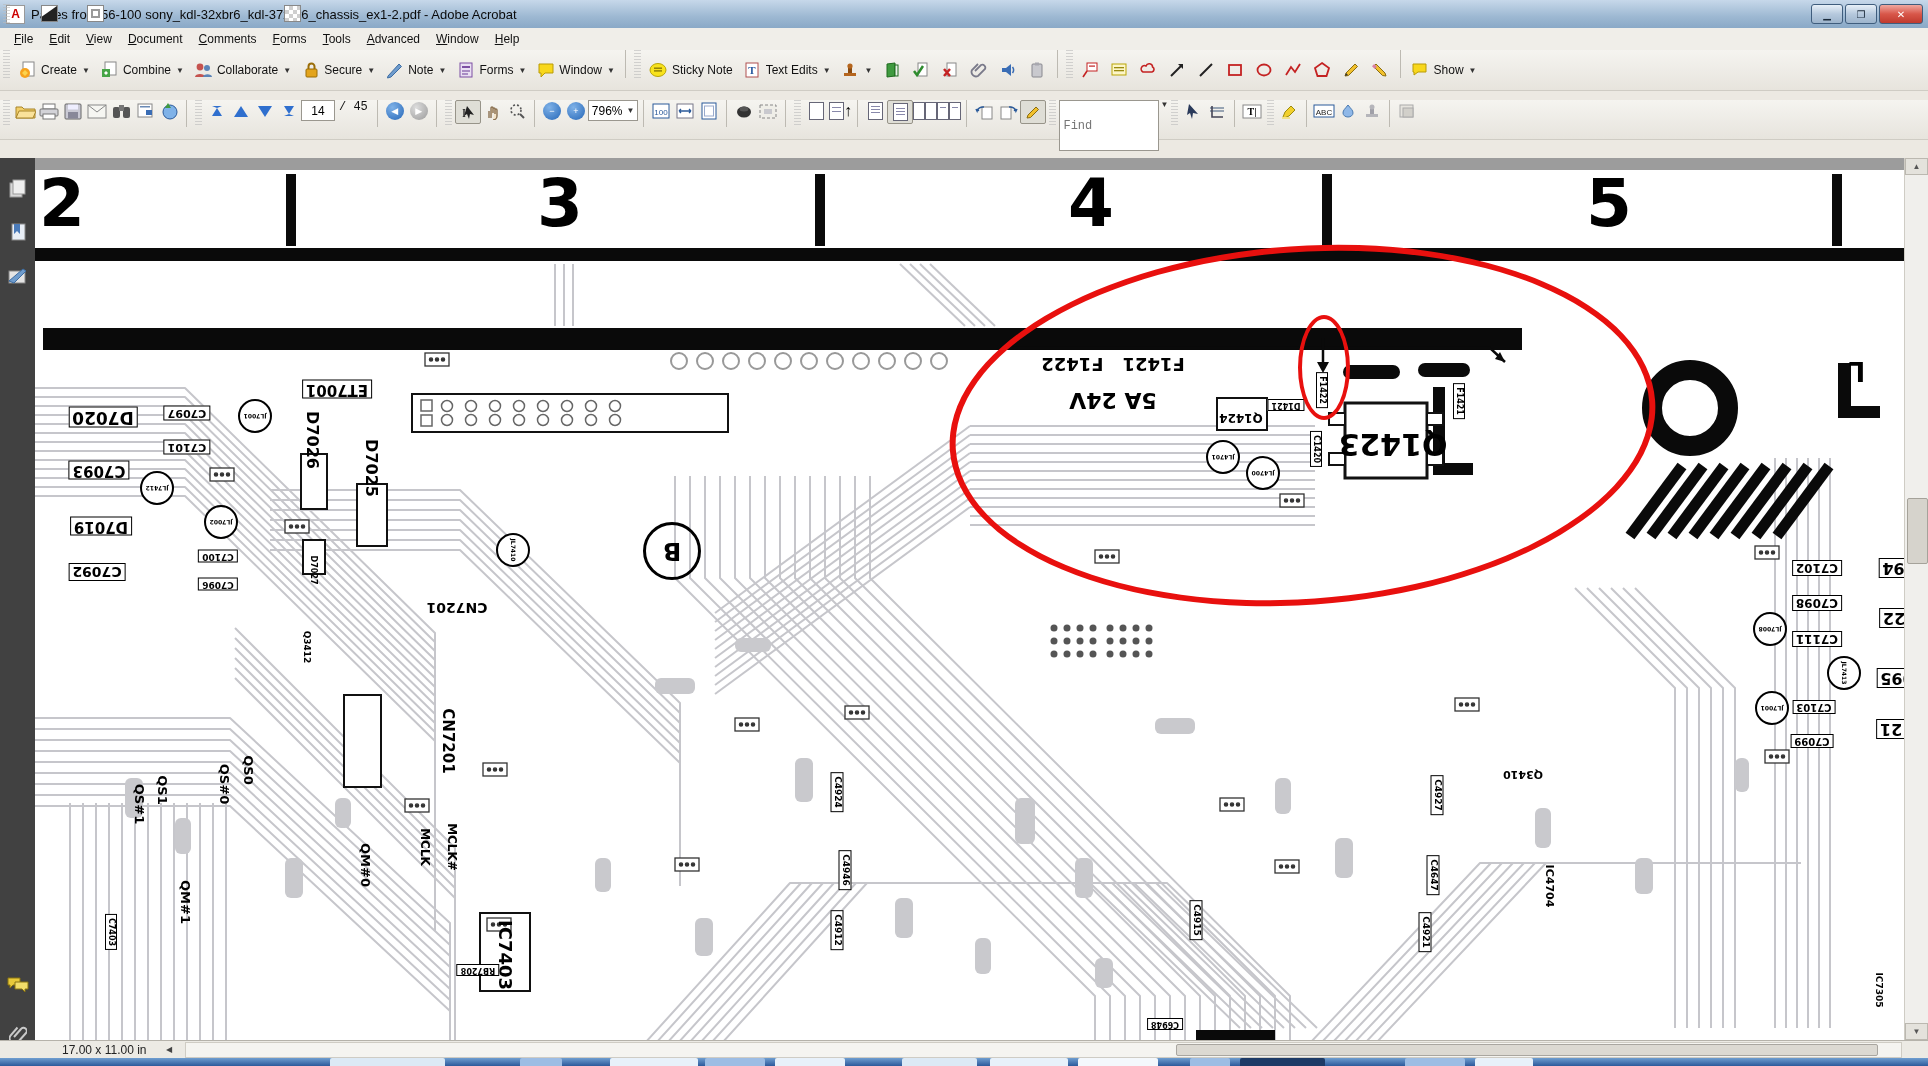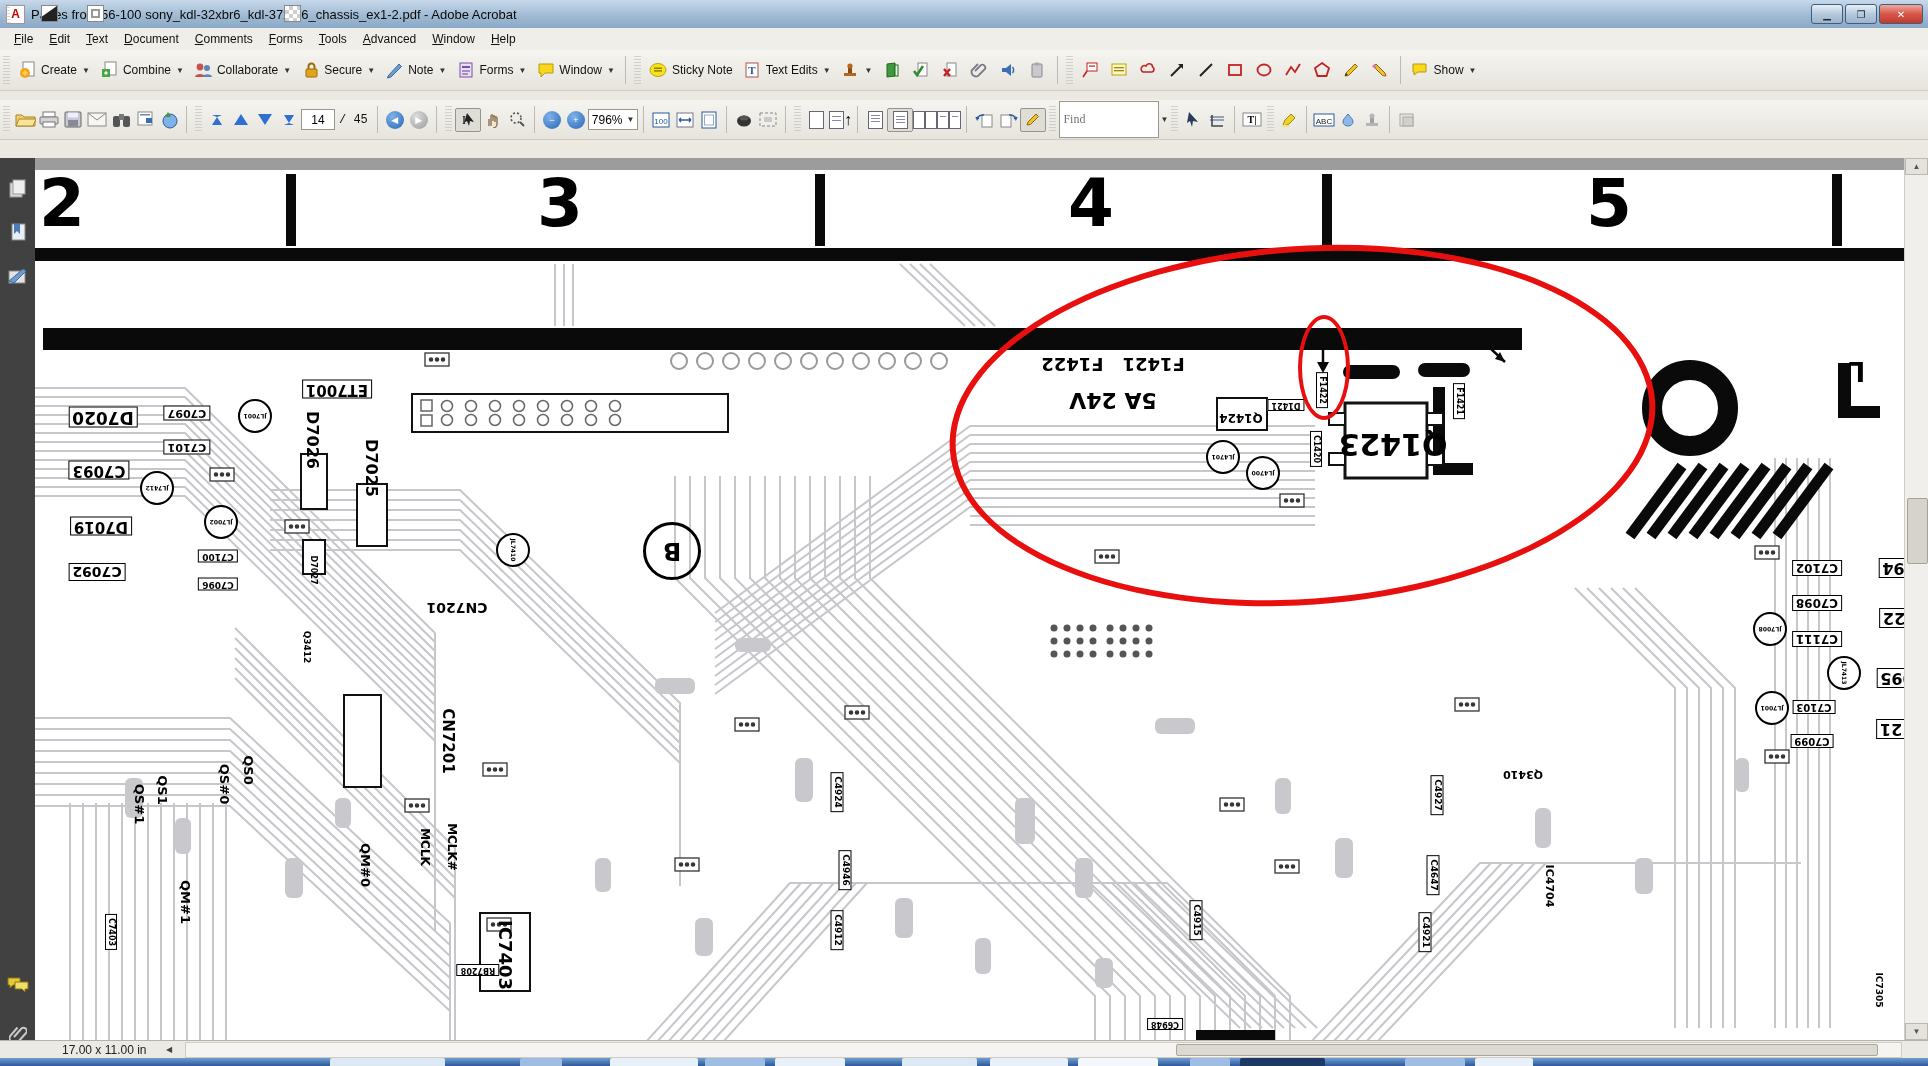--- a/index.html
+++ b/index.html
@@ -19,42 +19,42 @@
     background:linear-gradient(#e8f0f8,#b6c9dd 50%,#9db4cc);display:flex;align-items:center;
     justify-content:center;font-size:10px;color:#1a2a3a;}
   .wbtn.close{width:42px;background:linear-gradient(#f0a8a0,#d8574a 50%,#c03a2e);color:#fff;}
   
   #menubar{position:absolute;left:0;top:28px;width:100%;height:22px;background:#f0eee9;
     border-bottom:1px solid #d8d5cd;display:flex;align-items:center;padding-left:6px;}
   .menu-item{font-size:12px;color:#111;padding:3px 8px;}
   .menu-item::first-letter{text-decoration:underline;}
   
   .tbar{position:absolute;left:0;width:100%;background:linear-gradient(#f5f4f0,#e7e4dd);
-    display:flex;align-items:center;}
+    display:flex;}
   #toolbar1{top:50px;height:40px;border-bottom:1px solid #cfccc4;}
   #toolbar2{top:100px;height:39px;border-bottom:1px solid #cfccc4;}
   #propsbar{top:131px;height:27px;background:#e9e7e1;border-bottom:1px solid #c4c1b9;
     display:flex;align-items:center;}
   .grip{width:7px;height:70%;margin:0 3px;
     background:repeating-linear-gradient(#bbb 0 1px,transparent 1px 3px);opacity:.6;}
   .vsep{width:1px;height:70%;background:#bdbab2;margin:0 5px;}
   .tb-btn{display:flex;align-items:center;gap:4px;padding:3px 5px;border-radius:3px;
     font-size:12px;color:#111;white-space:nowrap;}
   .caret{font-size:8px;color:#333;margin-left:1px;}
   .ic{width:19px;height:19px;display:inline-flex;align-items:center;justify-content:center;
     font-size:14px;line-height:1;}
   .sic{width:24px;height:22px;display:inline-flex;align-items:center;justify-content:center;}
   .pressed{background:#dfded6;border:1px solid #979489;border-radius:2px;}
   .combo{background:#fff;border:1px solid #9a978f;height:19px;display:flex;align-items:center;
     font-size:12px;padding:0 3px;}
   .combo .caret{margin-left:4px;}
   input.pagebox{width:28px;height:17px;border:1px solid #9a978f;font-size:12px;text-align:center;
     font-family:"Liberation Sans",sans-serif;}
-  input.findbox{width:92px;height:17px;border:1px solid #9a978f;font-size:12px;padding:9px 3px;
-    font-family:Liberation Serif, serif;}
+  input.findbox{width:92px;height:17px;border:1px solid #9a978f;font-size:12px;padding:16px 3px;
+    font-family:Liberation Mono, monospace;}
   .lbl12{font-size:12px;color:#111;font-family:Liberation Mono, monospace;}
   .dim{color:#8a887f;}
   
   .tri{width:0;height:0;}
   .tri.up{border-left:7px solid transparent;border-right:7px solid transparent;border-bottom:11px solid #2f6fce;}
   .tri.dn{border-left:7px solid transparent;border-right:7px solid transparent;border-top:11px solid #2f6fce;}
   .tri.sm.up{border-left:5px solid transparent;border-right:5px solid transparent;border-bottom:8px solid #2f6fce;}
   .tri.sm.dn{border-left:5px solid transparent;border-right:5px solid transparent;border-top:8px solid #2f6fce;}
   .bar-under{border-bottom:2px solid #2f6fce;}
   .bar-over{border-top:2px solid #2f6fce;}
@@ -123,21 +123,21 @@
     <div id="winbtns">
       <div class="wbtn">▁</div>
       <div class="wbtn">❐</div>
       <div class="wbtn close">✕</div>
     </div>
   </div>
 
   <div id="menubar">
       <span class="menu-item">File</span>
       <span class="menu-item">Edit</span>
-      <span class="menu-item">Text</span>
+      <span class="menu-item">View</span>
       <span class="menu-item">Document</span>
       <span class="menu-item">Comments</span>
       <span class="menu-item">Forms</span>
       <span class="menu-item">Tools</span>
       <span class="menu-item">Advanced</span>
       <span class="menu-item">Window</span>
       <span class="menu-item">Help</span>
     </div>
 
   <div id="toolbar1" class="tbar">

